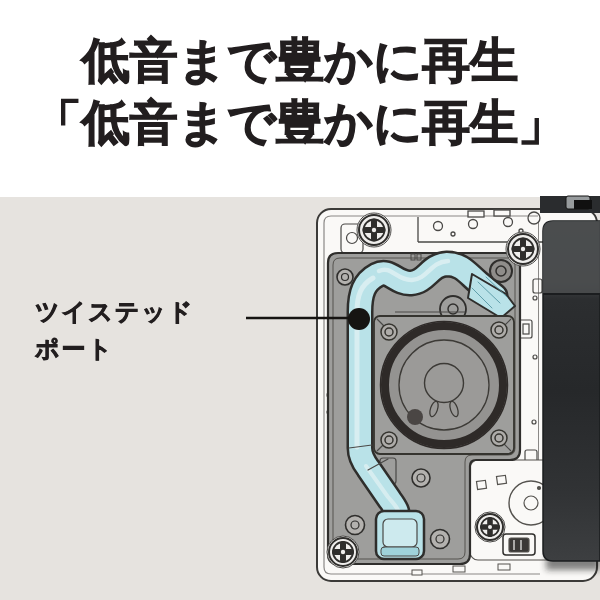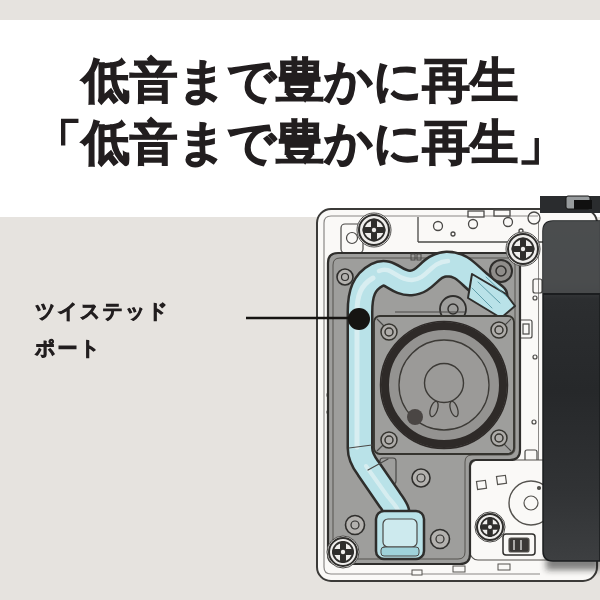--- a/index.html
+++ b/index.html
@@ -4,33 +4,32 @@
 <style>
   html,body{margin:0;padding:0;}
   .stage{
     position:relative;width:600px;height:600px;overflow:hidden;
     background:var(--page-bg,#e6e3df);
     font-family:"Liberation Sans","DejaVu Sans",sans-serif;
   }
   .top-band{
     position:absolute;left:0;top:0;width:600px;height:197px;
     background:var(--top-band-bg,#ffffff);
-    margin-top:20px;
   }
   .headline{
     position:absolute;left:0;top:30px;width:600px;
     text-align:center;color:var(--headline-color,#221e1f);
     font-weight:900;font-size:48px;line-height:62px;letter-spacing:0px;
     -webkit-text-stroke:1.2px var(--headline-color,#221e1f);
     white-space:nowrap;
   }
   .callout{
     position:absolute;left:35px;top:293px;
     color:var(--headline-color,#221e1f);
-    font-weight:900;font-size:20px;line-height:37px;letter-spacing:2px;
+    font-weight:900;font-size:24px;line-height:37px;letter-spacing:2px;
     -webkit-text-stroke:0.8px var(--headline-color,#221e1f);
     z-index:3;white-space:nowrap;
   }
   svg.art{position:absolute;left:0;top:0;z-index:2;}
   .frame-fill{fill:var(--chassis-color,#faf9f7);}
   .module-fill{fill:var(--module-color,#9e9e9c);}
   .tube-stroke{stroke:var(--port-color,#b9e2e8);}
   .tube-fill{fill:var(--port-color,#b9e2e8);}
   .tube-hi{stroke:var(--port-hi-color,#d9eef1);}
 </style>

